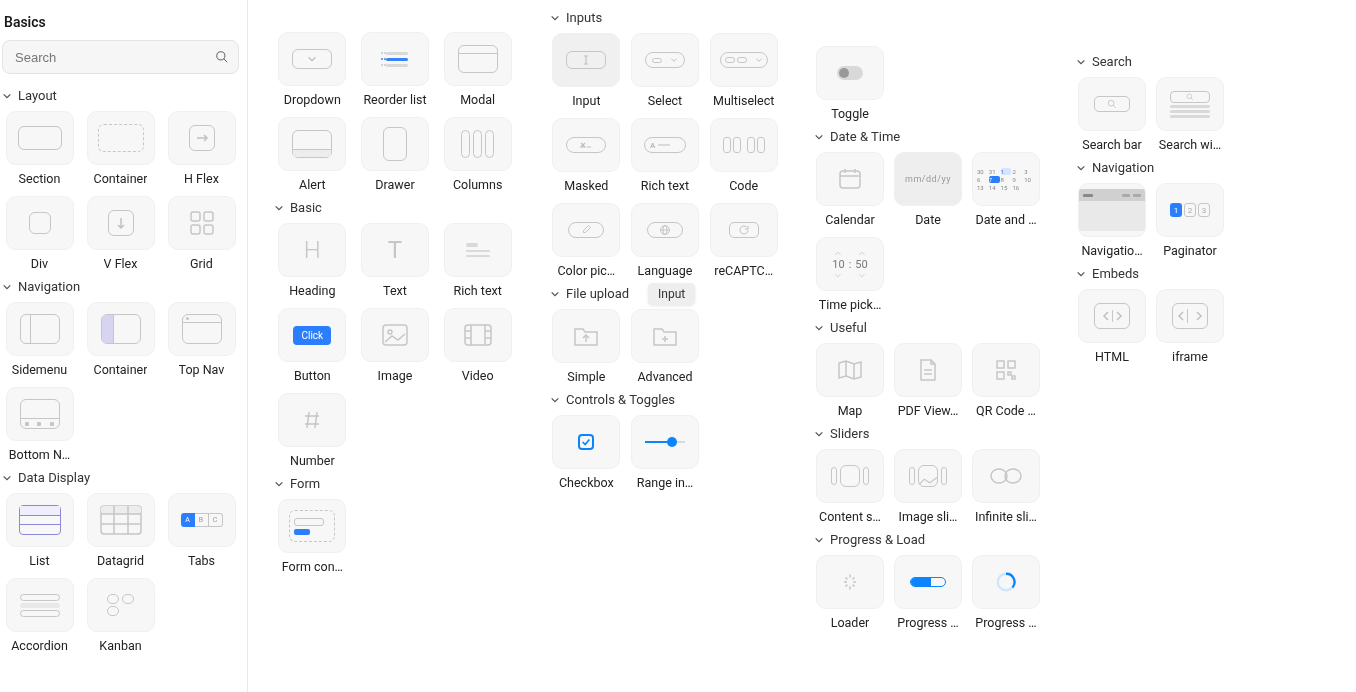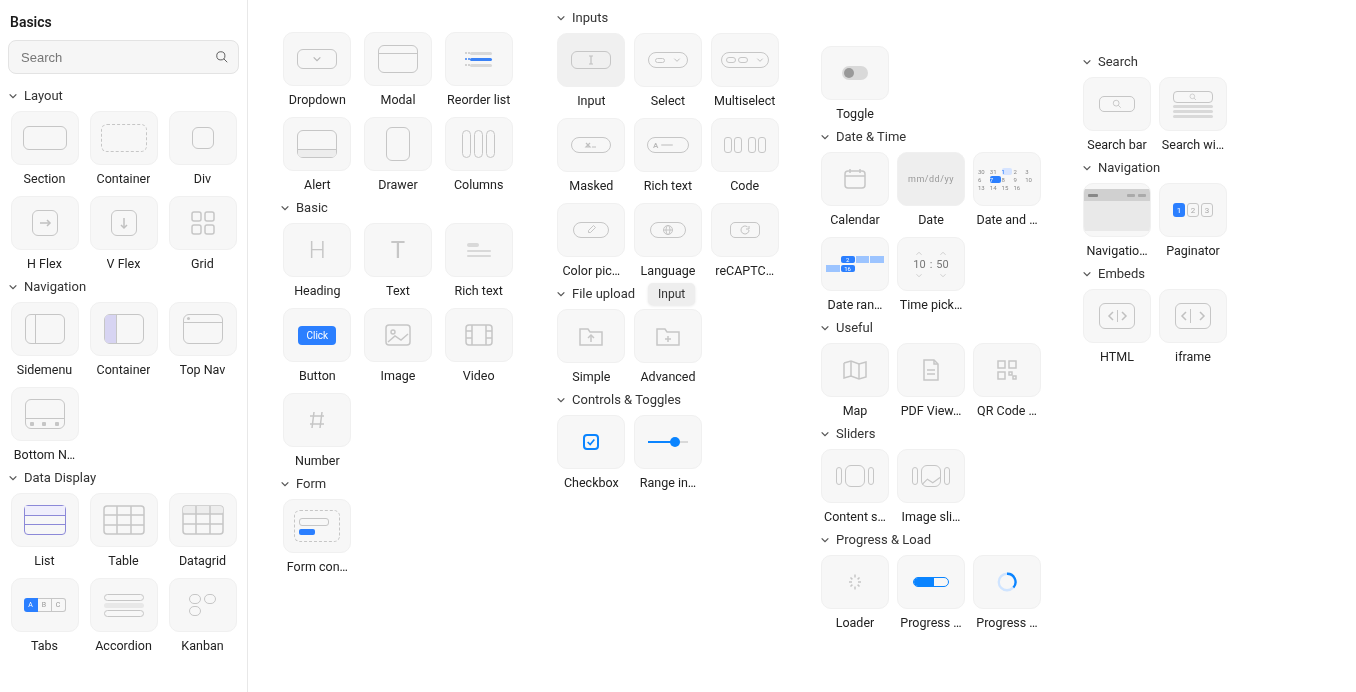--- a/index.html
+++ b/index.html
@@ -7,21 +7,21 @@
     font-family: -apple-system, BlinkMacSystemFont, "Segoe UI", Roboto, sans-serif;
     font-size: 13px;
     color: #1a1a1a;
     background: #fff;
     width: 1356px;
     height: 692px;
     overflow: hidden;
     display: flex;
   }
   .col {
-    padding: 10px 8px 10px 8px;
+    padding: 10px 8px 10px 2px;
     overflow: hidden;
   }
   .col1 { width: 248px; border-right: 1px solid #e8e8e8; }
   .col2 { width: 252px; margin-left: 24px;}
   .col3 { width: 240px; margin-left: 24px;}
   .col4 { width: 238px; margin-left: 24px;}
   .col5 { width: 238px; margin-left: 24px;}
 
   .panel-title {
     font-weight: 600;
@@ -154,34 +154,34 @@
         <div class="item-label">Section</div>
       </div>
     <div class="item">
         <div class="thumb">
           <div style="width:46px;height:28px;border:1.5px dashed #c6c6c6;border-radius:6px;"></div>
         </div>
         <div class="item-label">Container</div>
       </div>
     <div class="item">
         <div class="thumb">
-          <div class="box" style="width:22px;height:22px;"></div>
-        </div>
-        <div class="item-label">Div</div>
-      </div>
-    <div class="item">
-        <div class="thumb">
           <div class="box" style="width:26px;height:26px;display:flex;align-items:center;justify-content:center;">
             <svg width="14" height="14" viewBox="0 0 14 14" style="stroke:#c0c0c0;fill:none;stroke-width:1.5">
               <line x1="2" y1="7" x2="12" y2="7"></line>
               <polyline points="9,4 12,7 9,10"></polyline>
             </svg>
           </div>
         </div>
         <div class="item-label">H Flex</div>
+      </div>
+    <div class="item">
+        <div class="thumb">
+          <div class="box" style="width:22px;height:22px;"></div>
+        </div>
+        <div class="item-label">Div</div>
       </div>
     <div class="item">
         <div class="thumb">
           <div class="box" style="width:26px;height:26px;display:flex;align-items:center;justify-content:center;">
             <svg width="14" height="14" viewBox="0 0 14 14" style="stroke:#c0c0c0;fill:none;stroke-width:1.5">
               <line x1="7" y1="2" x2="7" y2="12"></line>
               <polyline points="4,9 7,12 10,9"></polyline>
             </svg>
           </div>
         </div>
@@ -257,32 +257,20 @@
   <div class="grid3">
     <div class="item">
         <div class="thumb">
           <div style="width:42px;height:30px;border:1.5px solid #8c89d8;border-radius:4px;display:flex;flex-direction:column;">
             <div style="flex:1;border-bottom:1.5px solid #8c89d8;background:#efeefc;"></div>
             <div style="flex:1;border-bottom:1.5px solid #8c89d8;"></div>
             <div style="flex:1;"></div>
           </div>
         </div>
         <div class="item-label">List</div>
-      </div>
-    <div class="item">
-        <div class="thumb">
-          <svg width="42" height="30" viewBox="0 0 42 30" style="stroke:#c6c6c6;fill:none;stroke-width:1.5">
-            <rect x="1" y="1" width="40" height="28" rx="3"></rect>
-            <line x1="1" y1="10" x2="41" y2="10"></line>
-            <line x1="1" y1="20" x2="41" y2="20"></line>
-            <line x1="14" y1="1" x2="14" y2="29"></line>
-            <line x1="28" y1="1" x2="28" y2="29"></line>
-          </svg>
-        </div>
-        <div class="item-label">Table</div>
       </div>
     <div class="item">
         <div class="thumb">
           <svg width="42" height="30" viewBox="0 0 42 30" style="stroke:#c6c6c6;fill:none;stroke-width:1.5">
             <rect x="1" y="1" width="40" height="28" rx="3"></rect>
             <rect x="1" y="1" width="40" height="8" fill="#ededed" stroke="none" rx="3"></rect>
             <line x1="1" y1="9" x2="41" y2="9"></line>
             <line x1="1" y1="19" x2="41" y2="19"></line>
             <line x1="14" y1="1" x2="14" y2="29"></line>
             <line x1="28" y1="1" x2="28" y2="29"></line>
@@ -335,44 +323,44 @@
           <div class="box" style="width:40px;height:20px;display:flex;align-items:center;justify-content:center;">
             <svg width="10" height="10" viewBox="0 0 12 12" style="stroke:#b8b8b8;fill:none;stroke-width:1.5">
               <polyline points="2,4 6,8 10,4"></polyline>
             </svg>
           </div>
         </div>
         <div class="item-label">Dropdown</div>
       </div>
     <div class="item">
         <div class="thumb">
-          <div class="box" style="width:40px;height:28px;">
-            <div style="height:8px;border-bottom:1.5px solid #c6c6c6;"></div>
-          </div>
-        </div>
-        <div class="item-label">Modal</div>
-      </div>
-    <div class="item">
-        <div class="thumb">
           <div style="display:flex;flex-direction:column;gap:3px;">
             <div style="display:flex;gap:3px;align-items:center;">
               <div style="width:2px;height:2px;background:#c6c6c6;border-radius:50%;box-shadow:3px 0 #c6c6c6;"></div>
               <div class="muted-line" style="width:22px;height:3px;"></div>
             </div>
             <div style="display:flex;gap:3px;align-items:center;">
               <div style="width:2px;height:2px;background:#3b82f6;border-radius:50%;box-shadow:3px 0 #3b82f6;"></div>
               <div style="width:22px;height:3px;background:#3b82f6;border-radius:2px;"></div>
             </div>
             <div style="display:flex;gap:3px;align-items:center;">
               <div style="width:2px;height:2px;background:#c6c6c6;border-radius:50%;box-shadow:3px 0 #c6c6c6;"></div>
               <div class="muted-line" style="width:22px;height:3px;"></div>
             </div>
           </div>
         </div>
         <div class="item-label">Reorder list</div>
+      </div>
+    <div class="item">
+        <div class="thumb">
+          <div class="box" style="width:40px;height:28px;">
+            <div style="height:8px;border-bottom:1.5px solid #c6c6c6;"></div>
+          </div>
+        </div>
+        <div class="item-label">Modal</div>
       </div>
     <div class="item">
         <div class="thumb">
           <div class="box" style="width:40px;height:28px;display:flex;flex-direction:column;">
             <div style="flex:1"></div>
             <div style="height:8px;border-top:1.5px solid #c6c6c6;background:#ededed;border-radius:0 0 4px 4px;"></div>
           </div>
         </div>
         <div class="item-label">Alert</div>
       </div>
@@ -705,39 +693,20 @@
             <div>13</div>
             <div>14</div>
             <div>15</div>
             <div>16</div>
             <div></div>
           </div>
         </div>
         <div class="item-label">Date and …</div>
       </div>
     <div class="item">
-        <div class="thumb" style="padding:4px;">
-          <div style="display:grid;grid-template-columns:repeat(4,1fr);gap:1px;font-size:6px;color:#fff;width:100%;">
-            <div></div>
-            <div style="background:#2b7fff;border-radius:2px;text-align:center;">2</div>
-            <div style="background:#9cc4ff;"></div>
-            <div style="background:#9cc4ff;"></div>
-            <div style="background:#9cc4ff;"></div>
-            <div style="background:#9cc4ff;"></div>
-            <div style="background:#9cc4ff;"></div>
-            <div style="background:#9cc4ff;"></div>
-            <div style="background:#9cc4ff;"></div>
-            <div style="background:#2b7fff;border-radius:2px;text-align:center;">16</div>
-            <div></div>
-            <div></div>
-          </div>
-        </div>
-        <div class="item-label">Date ran…</div>
-      </div>
-    <div class="item">
         <div class="thumb">
           <div style="display:flex;align-items:center;gap:4px;font-size:11px;color:#777;">
             <div style="display:flex;flex-direction:column;align-items:center;gap:2px;">
               <svg width="8" height="5" viewBox="0 0 12 8" style="stroke:#ccc;fill:none;stroke-width:1.5">
                 <polyline points="2,6 6,2 10,6"></polyline>
               </svg>
               <span>10</span>
               <svg width="8" height="5" viewBox="0 0 12 8" style="stroke:#ccc;fill:none;stroke-width:1.5">
                 <polyline points="2,2 6,6 10,2"></polyline>
               </svg>
@@ -824,20 +793,29 @@
             <div class="box" style="width:20px;height:22px;display:flex;align-items:flex-end;">
               <svg width="20" height="10" viewBox="0 0 20 10" style="stroke:#c6c6c6;fill:none;stroke-width:1.3">
                 <polyline points="0,9 6,3 12,7 20,1"></polyline>
               </svg>
             </div>
             <div class="box" style="width:6px;height:18px;border-radius:3px;"></div>
           </div>
         </div>
         <div class="item-label">Image sli…</div>
       </div>
+    <div class="item">
+        <div class="thumb">
+          <svg width="40" height="20" viewBox="0 0 40 20" style="stroke:#c6c6c6;fill:none;stroke-width:1.5">
+            <ellipse cx="13" cy="10" rx="8" ry="7"></ellipse>
+            <ellipse cx="27" cy="10" rx="8" ry="7"></ellipse>
+          </svg>
+        </div>
+        <div class="item-label">Infinite sli…</div>
+      </div>
   </div>
 
   <div class="section-header">
     <svg class="chev" viewBox="0 0 12 12">
         <polyline points="2,4 6,8 10,4"></polyline>
       </svg>
     <span>Progress &amp; Load</span>
   </div>
   <div class="grid3">
     <div class="item">

